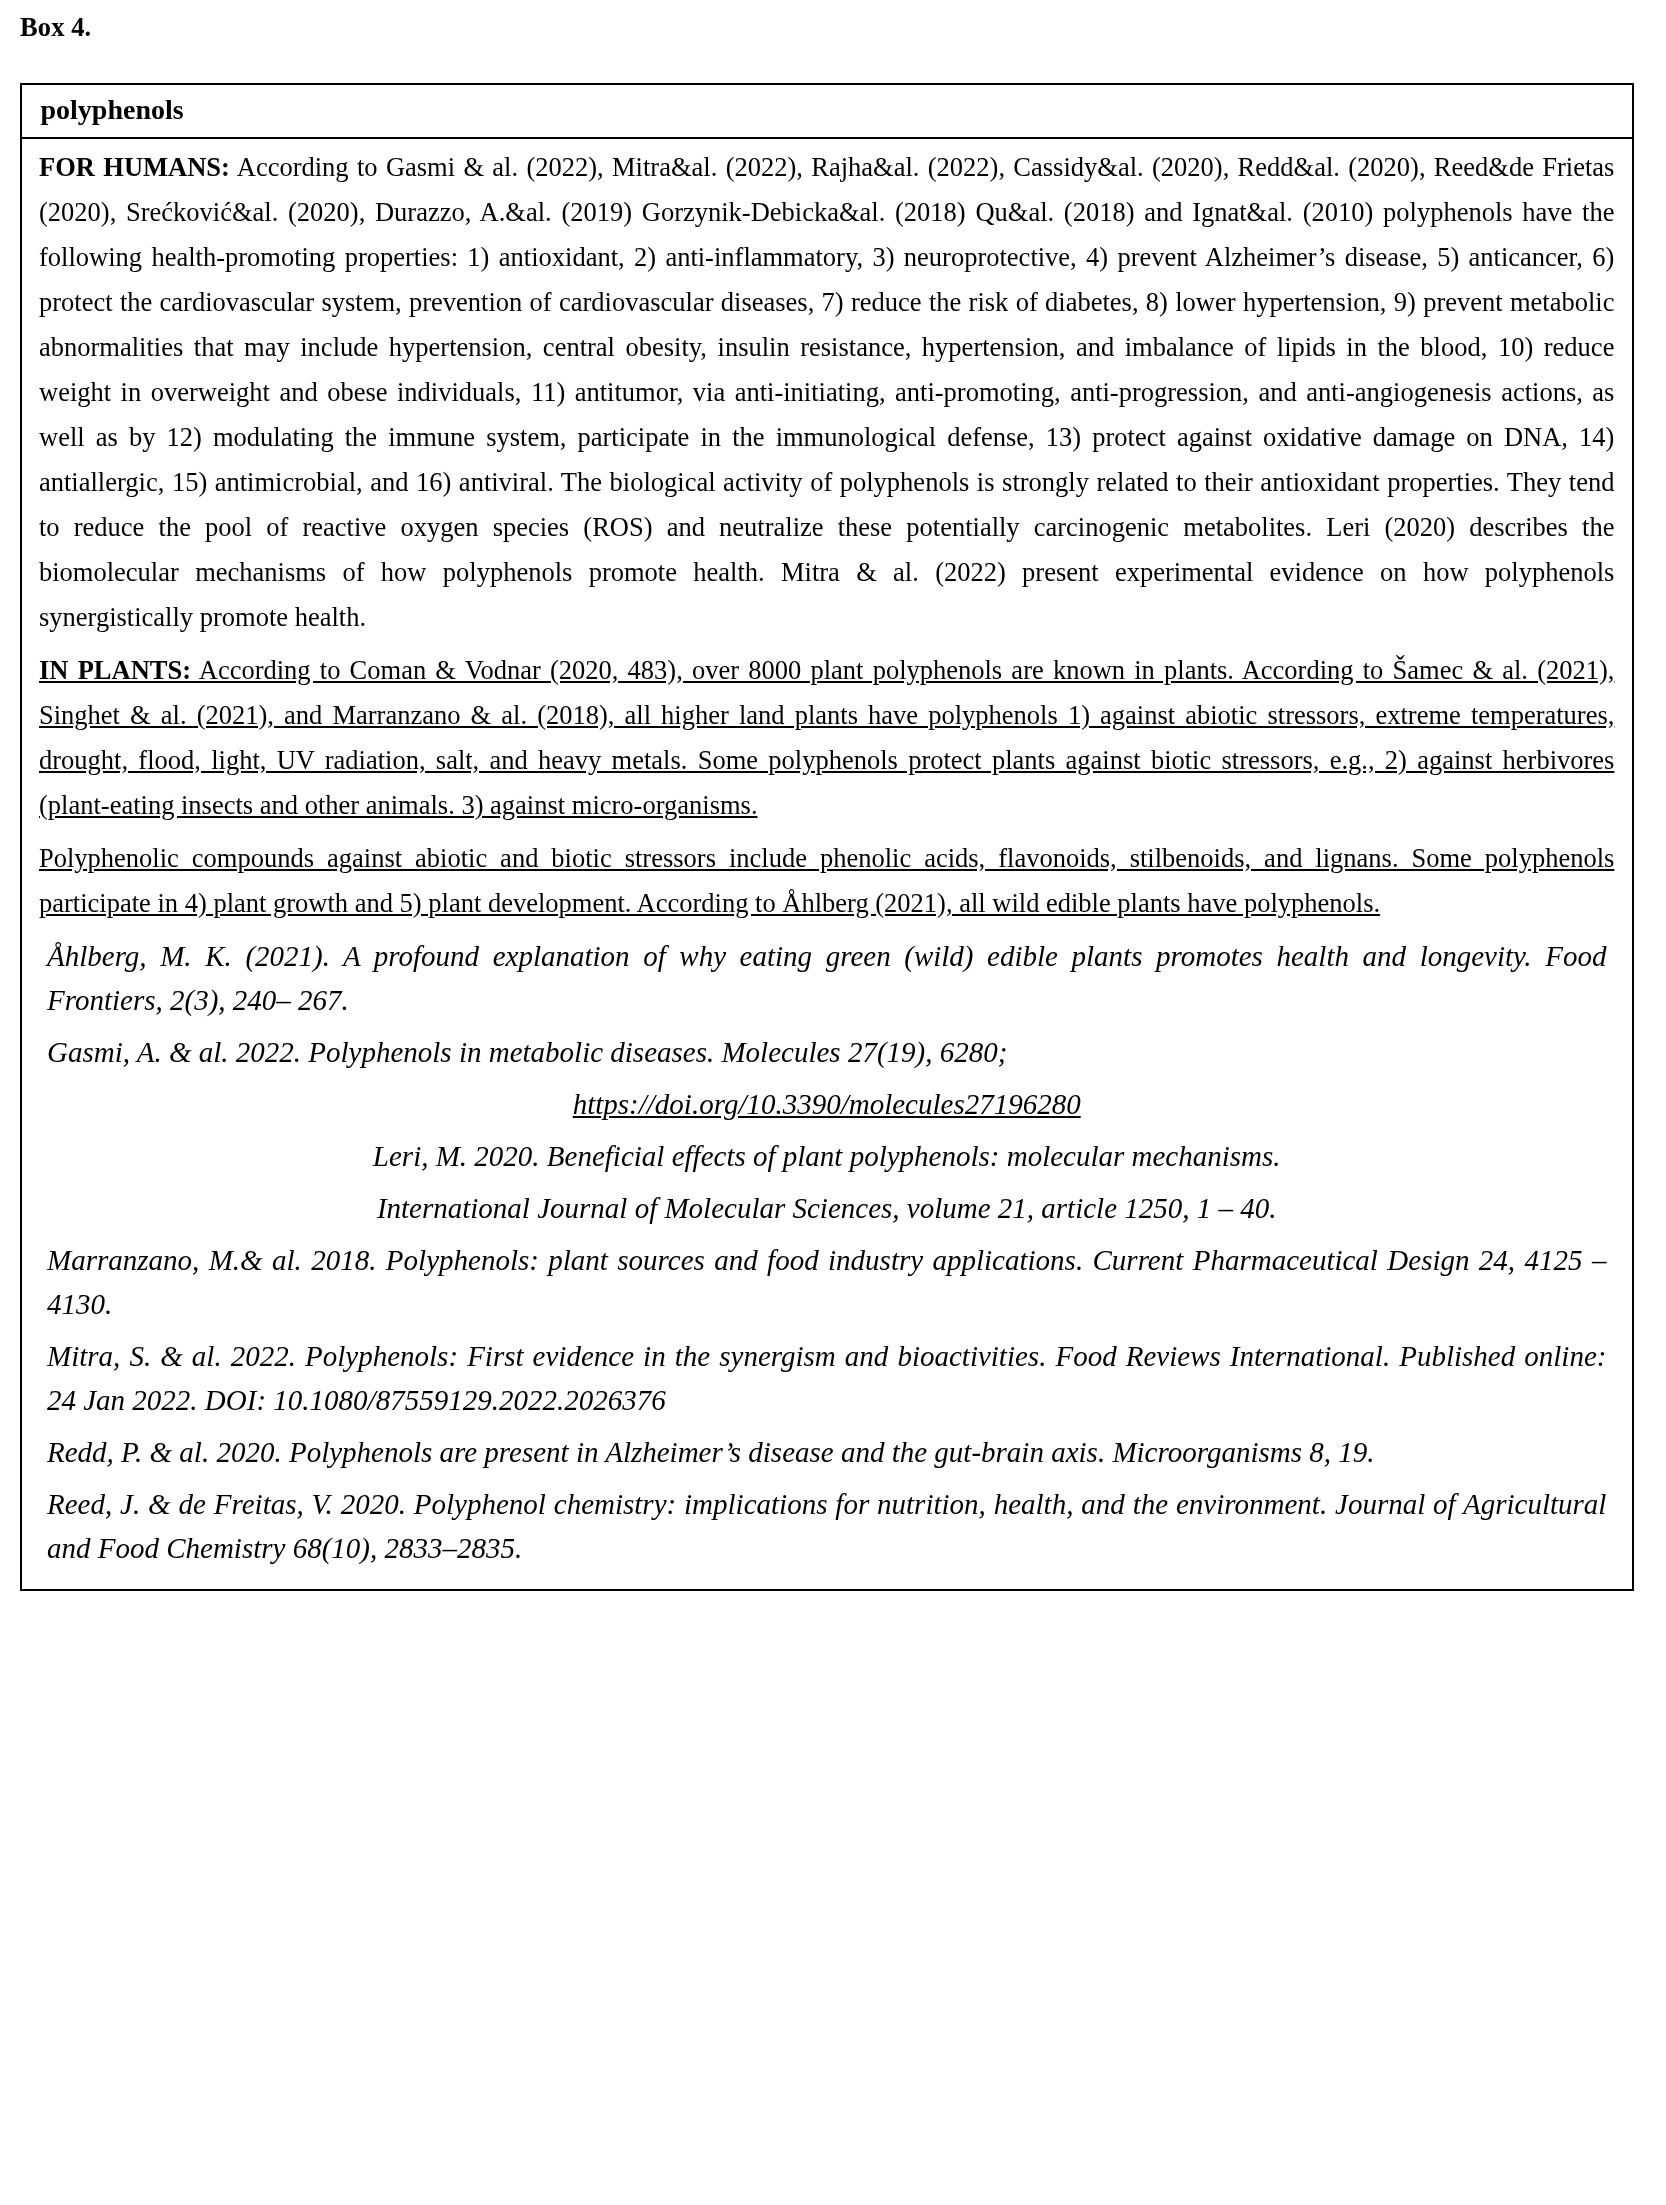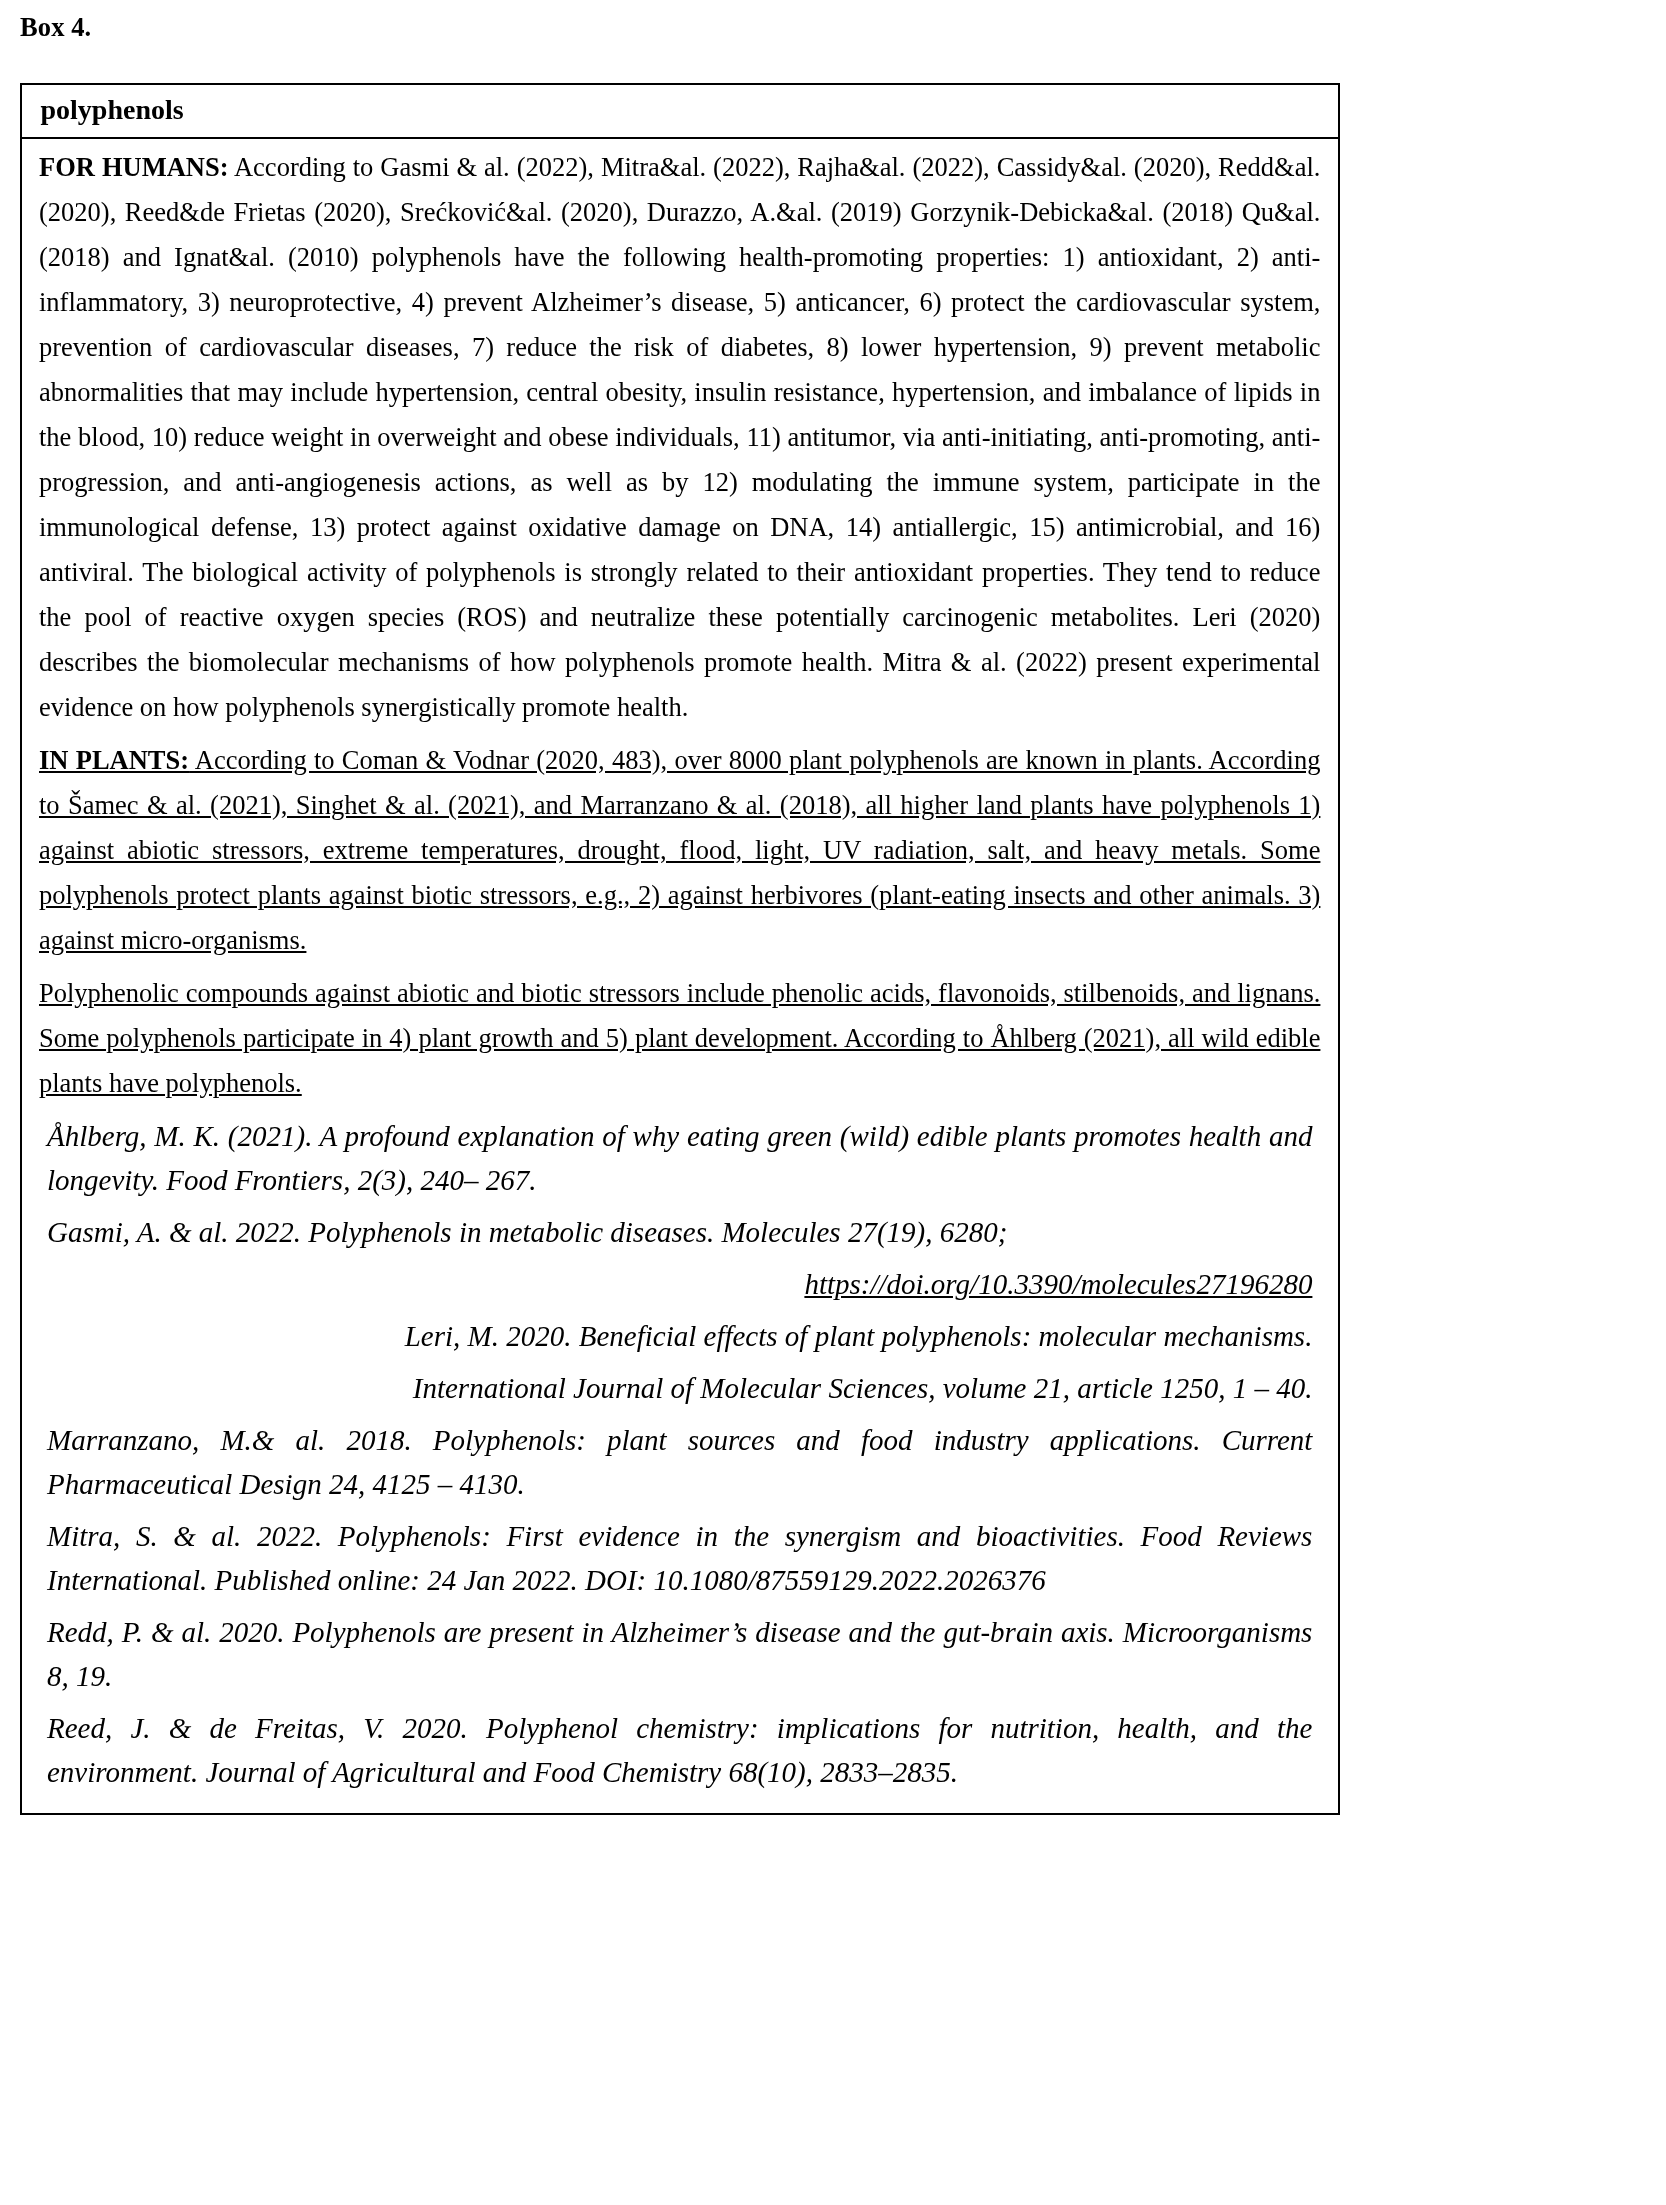--- a/index.html
+++ b/index.html
@@ -33,21 +33,21 @@
     font-weight: bold;
     line-height: 1.1;
     letter-spacing: 0.1px;
   }
 
   
   .box {
     position: absolute;
     left: 20px;
     top: 83px;
-    width: 1320px;
+    width: 1614px;
     box-sizing: border-box;
     border: 2.2px solid #000000;
     background: #ffffff;
   }
 
   .box-header {
     box-sizing: border-box;
     border-bottom: 2.2px solid #000000;
     padding: 7px 18.5px 9.7px 18.5px;
     font-size: 28px;
@@ -87,21 +87,21 @@
   
   p.ref {
     margin: 8px;
     font-size: 29px;
     line-height: 44px;
     text-align: justify;
     text-justify: inter-word;
     font-style: italic;
   }
 
-  p.ref.left { text-align: right; }
+  p.ref.left { text-align: center; }
 
   a.doi-link,
   .doi-link {
     color: #000000;
     text-decoration: underline;
     text-underline-offset: 1.8px;
     font-style: italic;
   }
 </style>
 </head>

